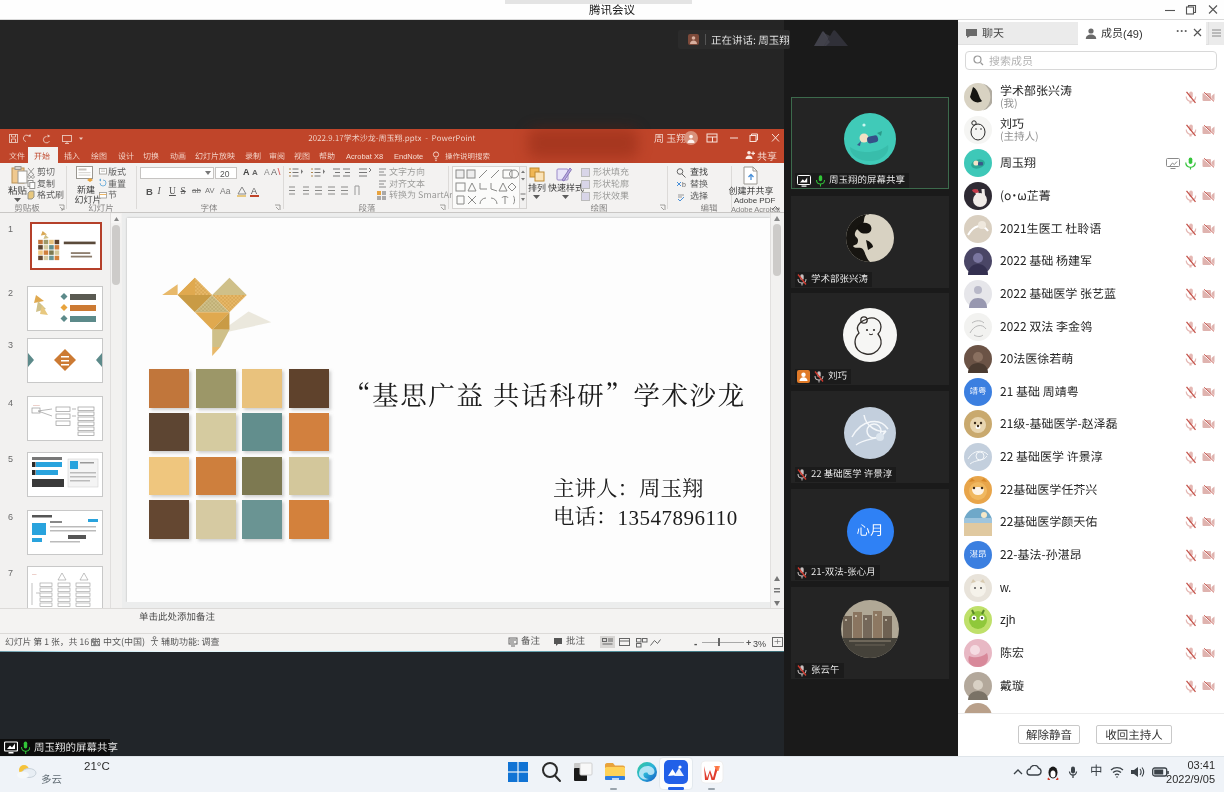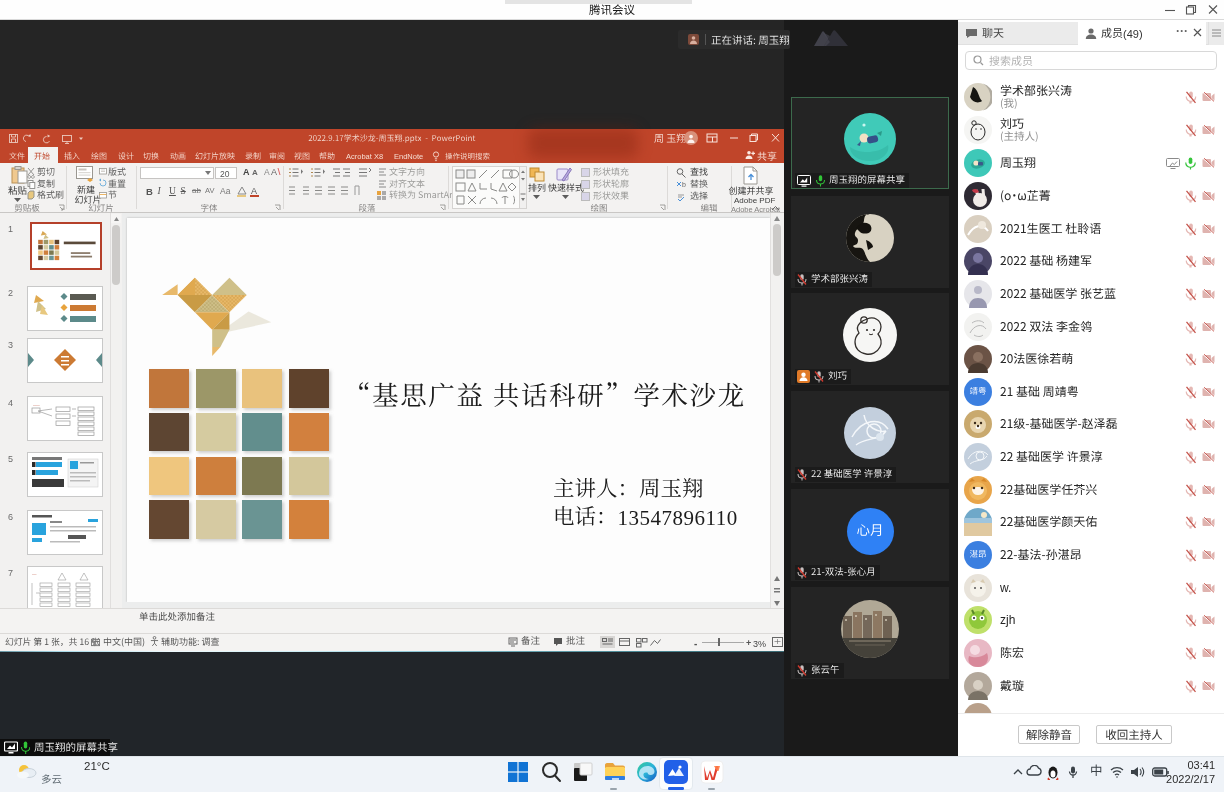--- a/index.html
+++ b/index.html
@@ -2411,12 +2411,12 @@
         <path d="M10 4a5 5 0 0 1 0 6M12 2.5a7.5 7.5 0 0 1 0 9" stroke-width="1.1"></path>
       </g>
       <g transform="translate(42,1)">
         <rect x="0.7" y="2" width="14" height="8" rx="2"></rect>
         <rect x="2.2" y="3.5" width="9" height="5" fill="#3b4248" stroke="none"></rect>
         <path d="M16 5v3" stroke-width="1.6"></path>
       </g>
     </g>
   </svg>
 <div style="left:1177px;top:759px;font:400 11px 'Liberation Sans',sans-serif;color:#2b2b2b;white-space:nowrap;width:38px;text-align:right;left:1177px;">03:41</div>
-<div style="left:1159px;top:772.5px;font:400 11px 'Liberation Sans',sans-serif;color:#2b2b2b;white-space:nowrap;width:56px;text-align:right;left:1159px;">2022/2/17</div>
+<div style="left:1159px;top:772.5px;font:400 11px 'Liberation Sans',sans-serif;color:#2b2b2b;white-space:nowrap;width:56px;text-align:right;left:1159px;">2022/9/05</div>
 </body></html>

